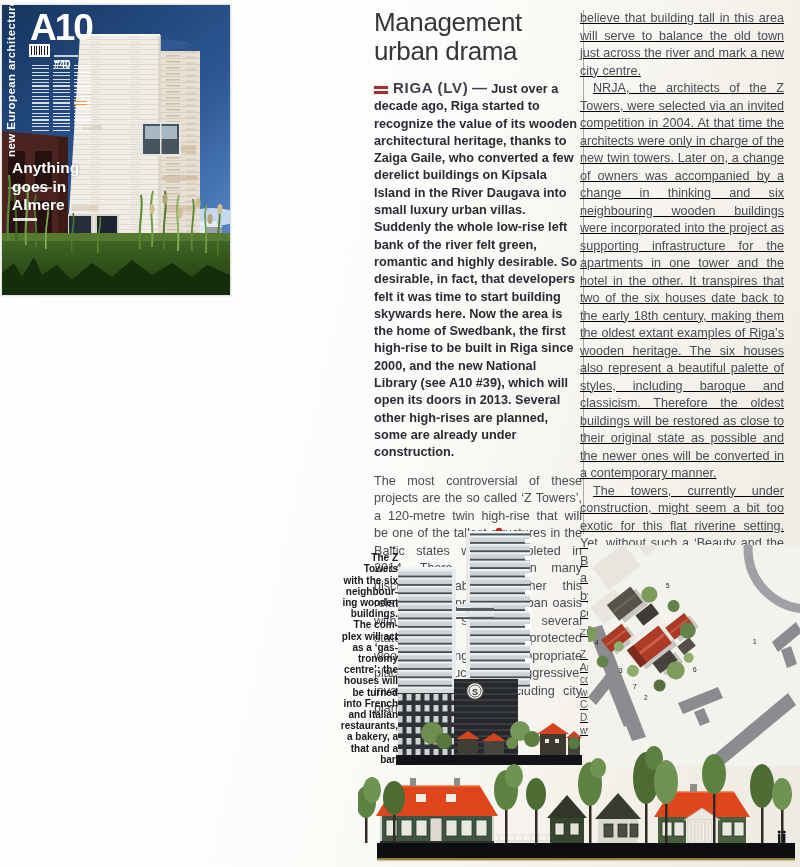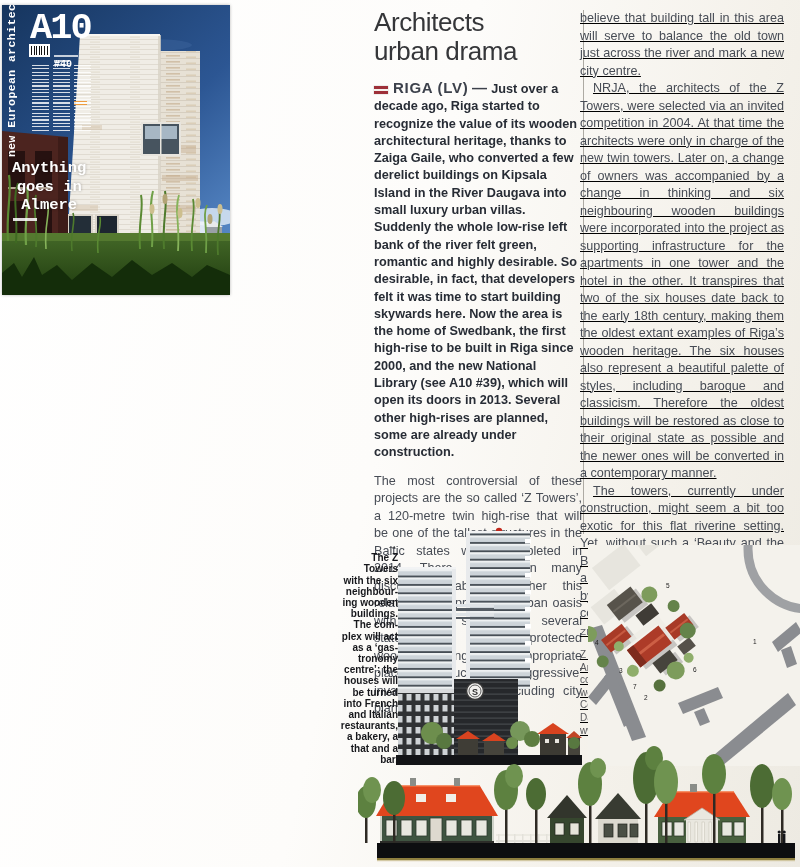--- a/index.html
+++ b/index.html
@@ -3,36 +3,36 @@
 <meta charset="utf-8">
 <style>
   html,body{margin:0;padding:0;}
   body{
     width:800px;height:867px;position:relative;overflow:hidden;
     font-family:"Liberation Sans", sans-serif;
     background:linear-gradient(103deg,#ffffff 0%,#fdfcfa 48%,#f4f1ea 78%,#edeae2 100%);
   }
   .abs{position:absolute;}
   
-  .cover{left:2px;top:5px;width:228px;height:290px;box-shadow:0 0 3px rgba(0,0,0,.28);font-family:Liberation Mono, monospace;}
+  .cover{left:2px;top:5px;width:228px;height:290px;box-shadow:0 0 3px rgba(0,0,0,.28);}
   .cover svg{position:absolute;left:0;top:0;}
   .masthead{left:28px;top:2px;font-weight:bold;font-size:37px;letter-spacing:-2px;color:#fff;}
   .spine{left:3px;top:152px;transform:rotate(-90deg);transform-origin:0 0;
          font-size:11.5px;font-weight:bold;letter-spacing:.4px;color:#fff;white-space:nowrap;}
   .barcode{left:27px;top:39px;width:21px;height:13px;background-color:#fff;
      background-image:repeating-linear-gradient(90deg,#111 0 1px,rgba(0,0,0,0) 1px 2.6px);
      background-size:calc(100% - 4px) 9px;background-position:2px 2px;background-repeat:no-repeat;}
   .issue-no{left:52px;top:54px;font-size:10px;font-weight:bold;color:#fff;}
   .microbar{background:rgba(255,255,255,.75);height:2.4px;}
   .toc-stripes{width:17px;height:66px;
      background:repeating-linear-gradient(to bottom,rgba(255,255,255,.82) 0 1.1px,rgba(255,255,255,0) 1.1px 3.4px);}
   .toc-orange{left:72px;top:96px;width:13px;height:6px;
      background:repeating-linear-gradient(to bottom,rgba(238,152,54,.95) 0 1.2px,rgba(0,0,0,0) 1.2px 3.2px);}
   .coverline{left:10px;top:154px;color:#fff;font-weight:bold;font-size:15.5px;line-height:18.5px;
-     white-space:pre-line;text-shadow:0 0 3px rgba(0,0,0,.35);text-align:center;}
+     white-space:pre-line;text-shadow:0 0 3px rgba(0,0,0,.35);}
   .pagebar{left:11px;top:213px;width:24px;height:3px;background:rgba(255,255,255,.85);}
   
   .col1{left:374px;top:8px;width:208px;}
   .col2{left:580px;top:10px;width:204px;text-decoration:underline;}
   .article-title{margin:0 0 13px 0;font-size:26px;line-height:29px;font-weight:400;
      letter-spacing:-.4px;color:#353639;white-space:pre-line;}
   .lead{margin:0;font-weight:bold;color:#272c35;font-size:12.7px;line-height:17.3px;text-align:left;}
   .flag{display:inline-block;width:14px;height:8px;margin-right:5px;vertical-align:-1px;
      background:linear-gradient(#9e3039 0 34%,#f5f2ee 34% 64%,#9e3039 64% 100%);
      box-shadow:0 0 0 .5px rgba(0,0,0,.12);}
@@ -158,21 +158,21 @@
     <div class="toc-stripes"></div>
   </div>
   <div class="abs toc-orange"></div>
   <div class="abs coverline">Anything
 goes in
 Almere</div>
   <div class="abs pagebar"></div>
 </div>
 
 <div class="abs col1">
-  <h1 class="article-title">Architects
+  <h1 class="article-title">Management
 urban drama</h1>
   <p class="lead"><span class="flag"></span><span class="loc">RIGA (LV)</span> <span class="loc">—</span> <span>Just over a decade ago, Riga started to recognize the value of its wooden architectural heritage, thanks to Zaiga Gaile, who converted a few derelict buildings on Kipsala Island in the River Daugava into small luxury urban villas. Suddenly the whole low-rise left bank of the river felt green, romantic and highly desirable. So desirable, in fact, that developers felt it was time to start building skywards here. Now the area is the home of Swedbank, the first high-rise to be built in Riga since 2000, and the new National Library (see A10 #39), which will open its doors in 2013. Several other high-rises are planned, some are already under construction.</span></p>
   <p class="bodytext gap-top">The most controversial of these projects are the so called ‘Z Towers’, a 120-metre twin high-rise that will be one of the tallest structures in the Baltic states when completed in 2014. There have been many discussions about whether this relatively well preserved urban oasis with cobbled streets and several state- and UNESCO-protected wooden buildings is an appropriate place for such an ‘aggressive’ invasion. Yet others, including city planners,</p>
 </div>
 
 <div class="abs divider"></div>
 
 <div class="abs col2">
   <p class="bodytext">believe that building tall in this area will serve to balance the old town just across the river and mark a new city centre.</p>
   <p class="bodytext indent">NRJA, the architects of the Z Towers, were selected via an invited competition in 2004. At that time the architects were only in charge of the new twin towers. Later on, a change of owners was accompanied by a change in thinking and six neighbouring wooden buildings were incorporated into the project as supporting infrastructure for the apartments in one tower and the hotel in the other. It transpires that two of the six houses date back to the early 18th century, making them the oldest extant examples of Riga’s wooden heritage. The six houses also represent a beautiful palette of styles, including baroque and classicism. Therefore the oldest buildings will be restored as close to their original state as possible and the newer ones will be converted in a contemporary manner.</p>

